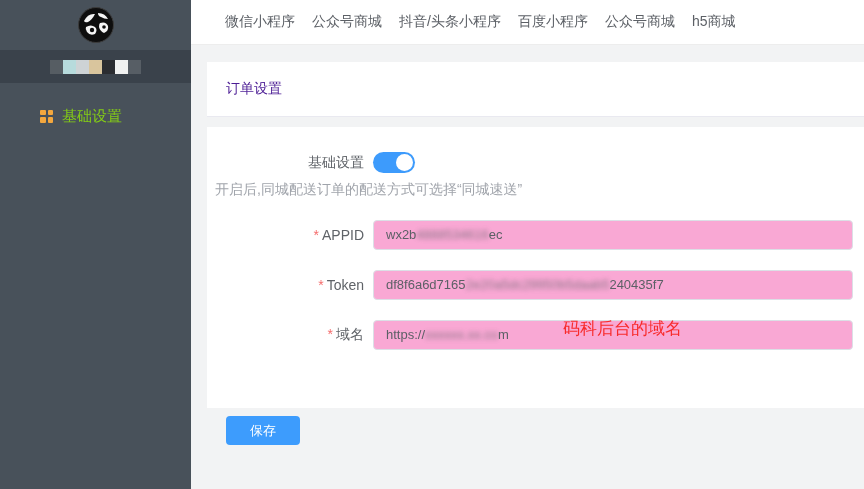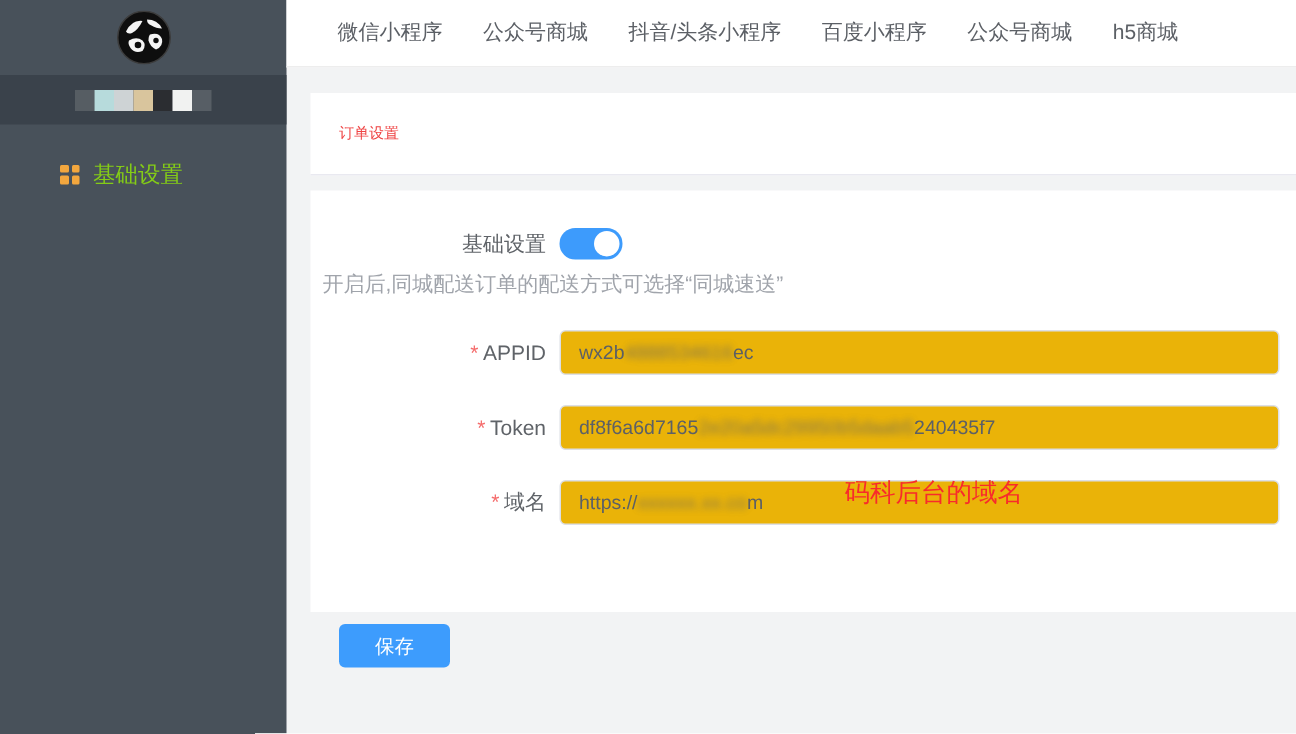--- a/index.html
+++ b/index.html
@@ -13,43 +13,43 @@
   .band { height:33px; background:#3a424b; display:flex; align-items:center; justify-content:center; }
   .band .sw { width:13px; height:14px; }
   .menu-item { margin-top:22px; padding-left:40px; display:flex; align-items:center; gap:9px;
                color:#84cc16; font-size:15px; cursor:pointer; height:22px; }
   .grid-icon { width:13px; height:13px; display:grid; grid-template-columns:1fr 1fr; gap:2px; }
   .grid-icon i { background:#f3a73e; border-radius:1px; }
 
   
   .main { flex:1; display:flex; flex-direction:column; min-width:0; }
   .topnav { height:45px; background:#fff; border-bottom:1px solid #ededed;
-            display:flex; align-items:center; padding-left:34px; gap:27px; flex:0 0 45px; }
+            display:flex; align-items:center; padding-left:34px; gap:17px; flex:0 0 45px; }
   .tab { font-size:14px; color:#5c6066; white-space:nowrap; cursor:pointer; }
 
   .content { flex:1; padding:17px 0 0 16px; }
   .card { background:#fff; }
   .card-header { height:55px; display:flex; align-items:center; padding-left:19px;
-                 font-size:10px; color:#ef4444; border-bottom:1px solid #e9e9f0; }
+                 font-size:14px; color:#4c1d95; border-bottom:1px solid #e9e9f0; }
   .card-form { margin-top:10px; padding:25px 0 38px 0; }
 
   .row { display:flex; align-items:center; position:relative; }
   .label-col { width:157px; flex:0 0 157px; text-align:right; font-size:14px; color:#5f6368; }
   .label-col .req { color:#f56c6c; margin-right:3px; }
   .ctl-col { margin-left:9px; }
 
   .toggle-row { height:21px; }
   .switch { width:42px; height:21px; border-radius:11px; background:#3d9bfc; position:relative; cursor:pointer; }
   .switch .knob { position:absolute; top:2px; right:2px; width:17px; height:17px; border-radius:50%; background:#fff; }
 
   .hint-row { margin-top:6px; margin-bottom:21px; height:20px; display:flex; }
   .hint { padding-left:8px; font-size:14px; color:#a0a4ab; line-height:20px; }
 
   .field-row { margin-bottom:20px; height:30px; }
-  .input-box { width:480px; height:30px; border:1px solid #dcdfe6; border-radius:4px; background:#eab308;
+  .input-box { width:480px; height:30px; border:1px solid #dcdfe6; border-radius:4px; background:#f9a8d4;
                padding:0 12px; font-size:13px; color:#5c6066; line-height:28px; white-space:nowrap; overflow:hidden; }
   .blur { filter:blur(2.5px); opacity:.7; }
   .annotation { position:absolute; left:356px; top:-3px; font-size:17px; color:#f82b2b; white-space:nowrap; }
 
   .save-btn { margin:8px 0 0 19px; width:74px; height:29px; background:#3d9cfd; color:#fff;
               border:none; border-radius:4px; font-size:13px; cursor:pointer;
               font-family:"Liberation Sans","DejaVu Sans",sans-serif; }
 </style>
 </head>
 <body>

